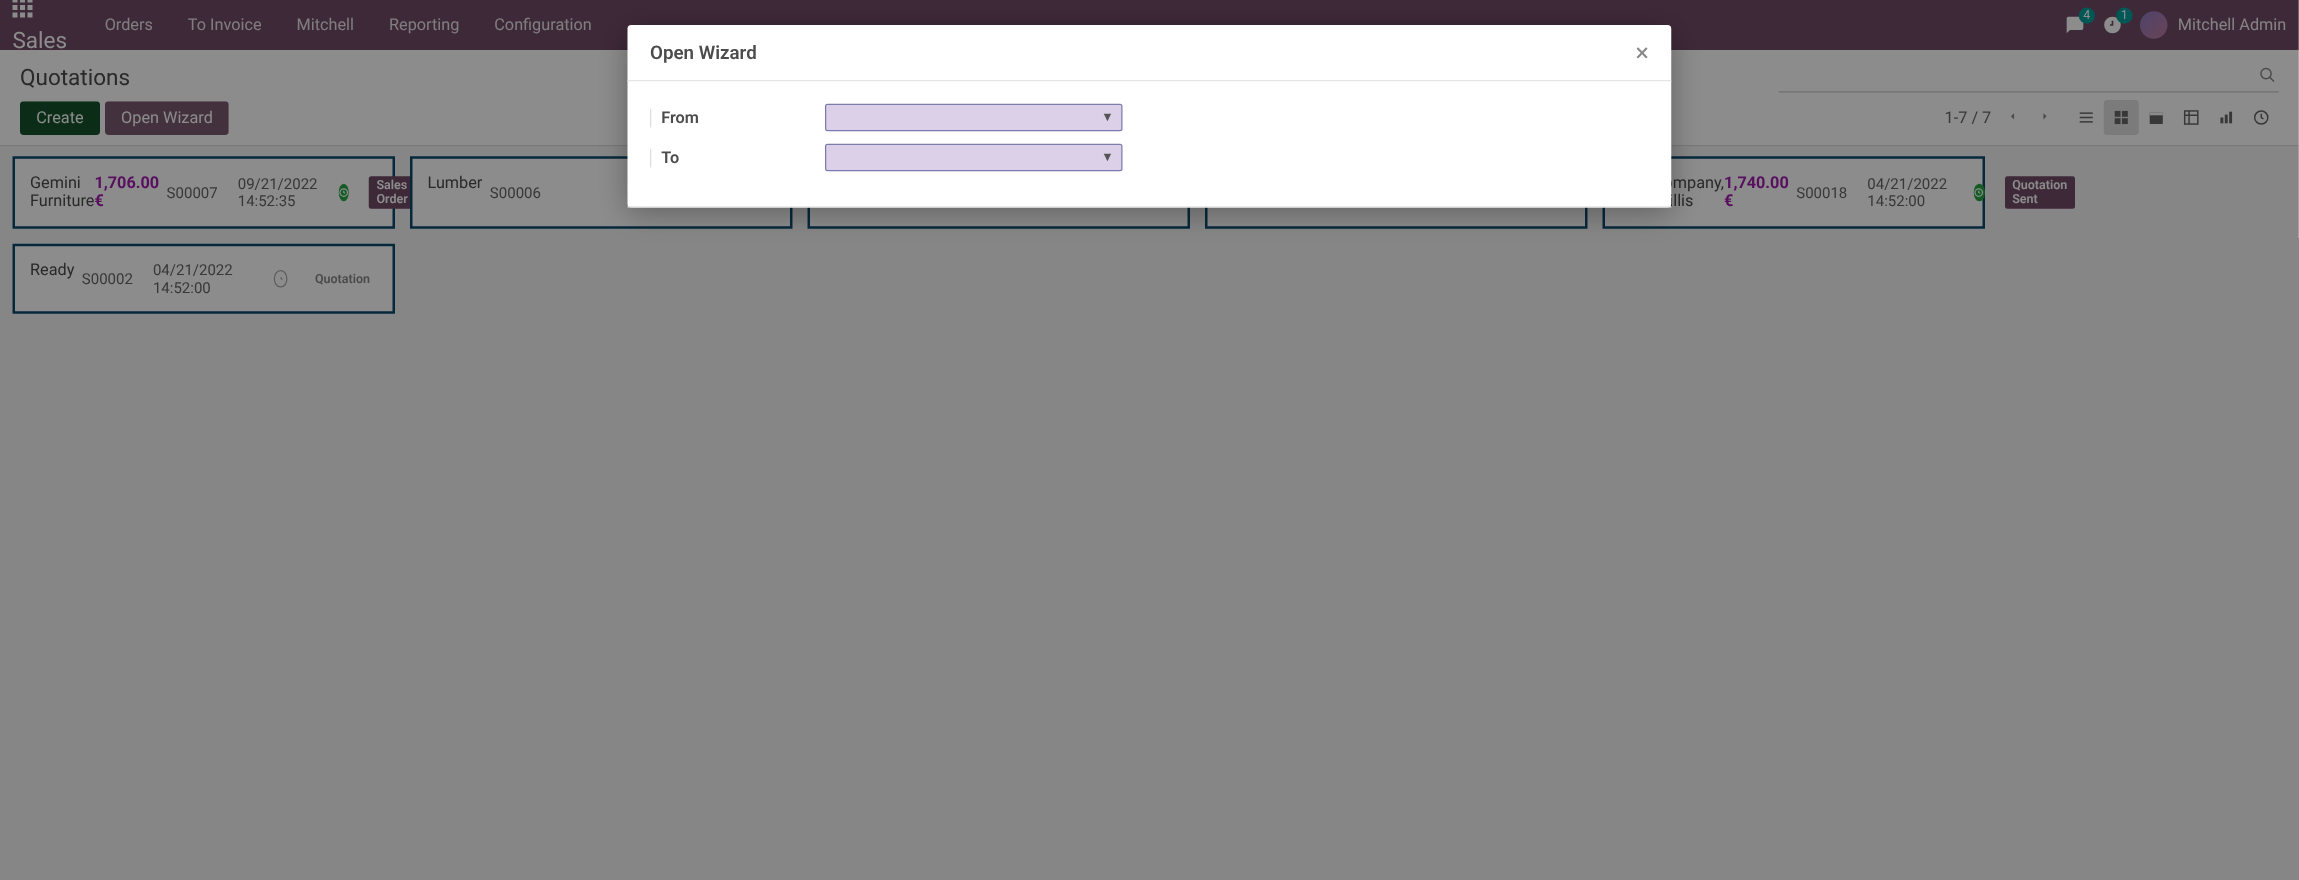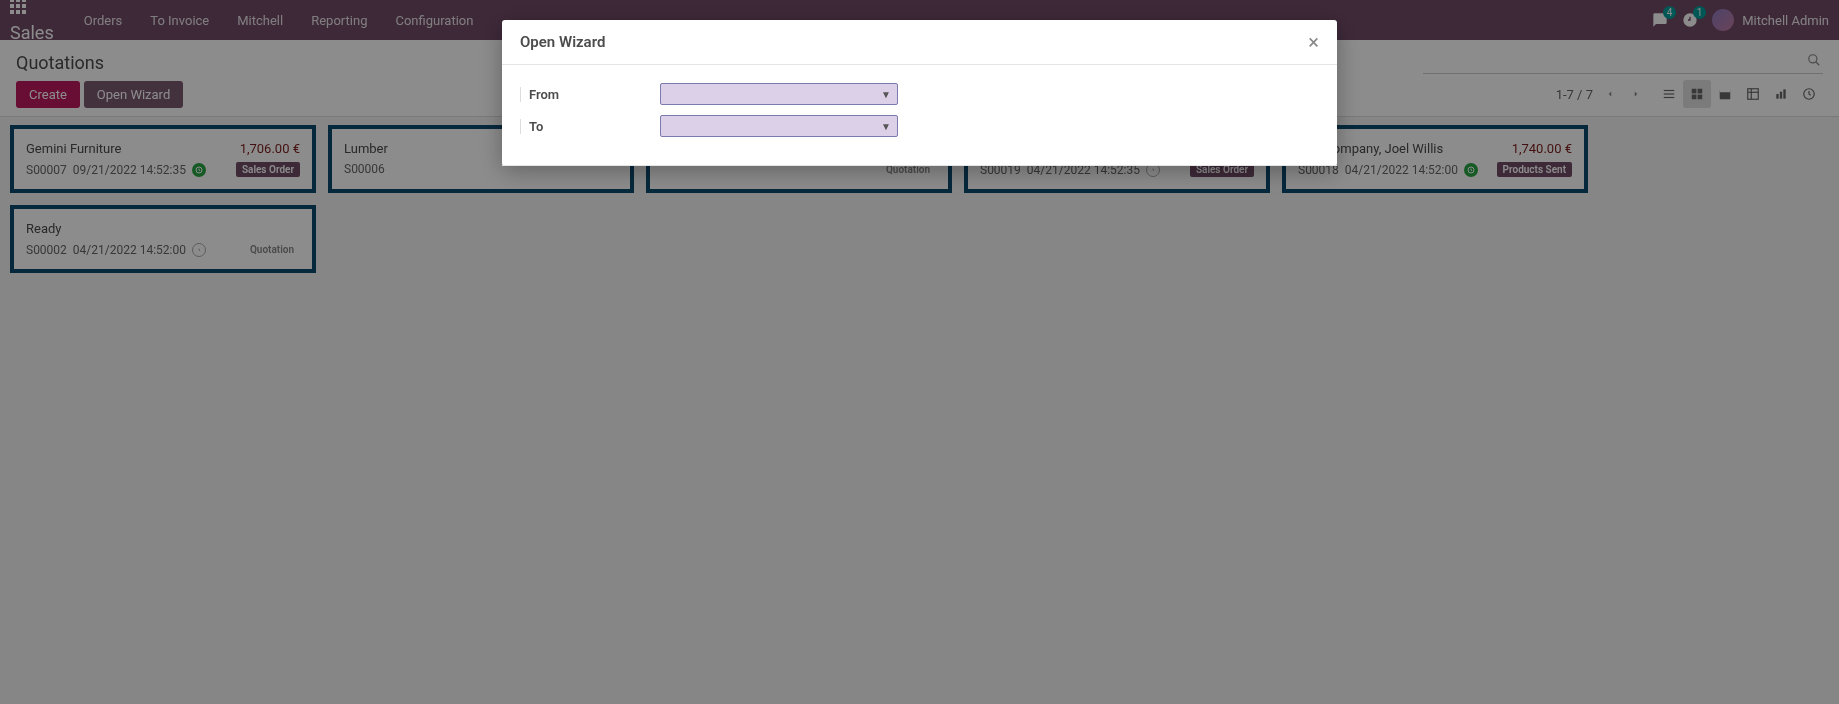--- a/index.html
+++ b/index.html
@@ -52,43 +52,43 @@
   width: 100%; border: none; border-bottom: 1px solid #ccc;
   padding: 4px 22px 4px 4px; font-size: 13px; background: transparent;
 }
 .search-icon { position: absolute; right: 2px; top: 3px; color: #888; }
 .cp-row2 { display: flex; align-items: center; }
 .cp-buttons { display: flex; gap: 4px; }
 .btn {
   padding: 5px 12px; border: 1px solid transparent; border-radius: 3px;
   font-size: 13px; cursor: pointer;
 }
-.btn-primary { background: #be185d; color: #fff; }
+.btn-primary { background: #14532d; color: #fff; }
 .btn-secondary { background: #714b67; color: #fff; opacity: 0.92; }
 .btn-default { background: #fff; border-color: #ccc; color: #4c4c4c; }
 .cp-right { margin-left: auto; display: flex; align-items: center; gap: 10px; justify-content: space-between; }
 .pager { display: flex; align-items: center; gap: 8px; color: #666; }
 .pager-arrow { color: #888; cursor: pointer; padding: 4px; }
 .view-switcher { display: flex; }
 .view-btn {
   width: 28px; height: 28px; display: flex; align-items: center; justify-content: center;
   color: #666; cursor: pointer;
 }
 .view-btn.active { background: #e0e0e0; border-radius: 3px; }
 
 
 .kanban-area { padding: 8px 10px; display: flex; flex-wrap: wrap; gap: 12px; align-content: flex-start; }
 .kanban-card {
-  width: 306px; background: #fff; border: 4px solid #0c4a6e;
-  padding: 12px; display: flex; flex-direction: column; gap: 6px;
+  width: 306px; background: #fff; border: 2px solid #0c4a6e;
+  padding: 12px; display: flex; flex-direction: row; gap: 6px;
 }
 .card-top { display: flex; justify-content: space-between; }
 .card-customer { font-size: 13px; color: #4c4c4c; }
-.card-amount { font-size: 13px; color: #7f1d1d; font-weight: 400; text-align: right; }
-.card-bottom { display: flex; align-items: center; gap: 6px; }
+.card-amount { font-size: 13px; color: #a21caf; font-weight: 700; }
+.card-bottom { display: flex; align-items: center; gap: 16px; }
 .card-ref { font-size: 12px; color: #666; }
 .card-date { font-size: 12px; color: #666; }
 .activity-dot {
   width: 14px; height: 14px; border-radius: 50%;
   display: inline-flex; align-items: center; justify-content: center;
 }
 .activity-green { background: #28a745; }
 .activity-gray { border: 1.5px solid #aaa; background: transparent; }
 .activity-dot svg { width: 8px; height: 8px; }
 .status-tag {
@@ -317,21 +317,21 @@
       </div>
       <div class="card-bottom">
         <span class="card-ref">S00018</span>
         <span class="card-date">04/21/2022 14:52:00</span>
         <span class="activity-dot activity-green">
           <svg viewBox="0 0 24 24" fill="none" stroke="#fff" stroke-width="3">
             <circle cx="12" cy="12" r="9"></circle>
             <path d="M12 8v4l3 2"></path>
           </svg>
         </span>
-        <span class="status-tag tag-quotation-sent">Products Sent</span>
+        <span class="status-tag tag-quotation-sent">Quotation Sent</span>
       </div>
     </div>
     <div class="kanban-card">
       <div class="card-top">
         <span class="card-customer">Ready</span>
         <span class="card-amount"></span>
       </div>
       <div class="card-bottom">
         <span class="card-ref">S00002</span>
         <span class="card-date">04/21/2022 14:52:00</span>

